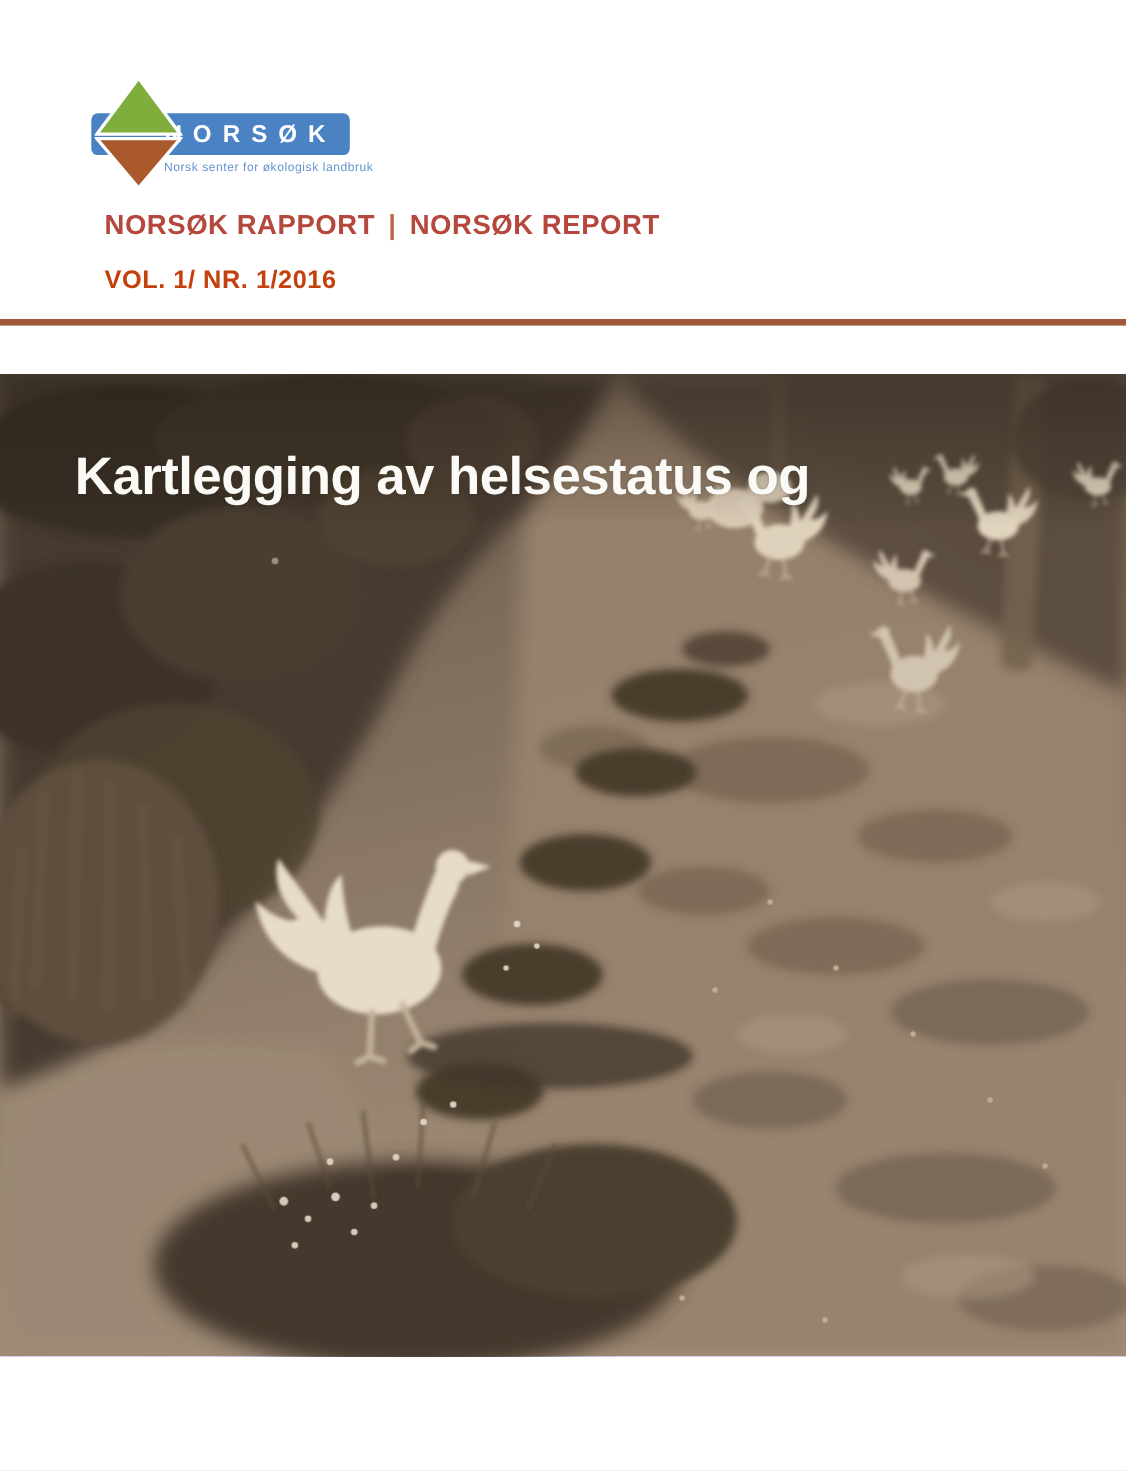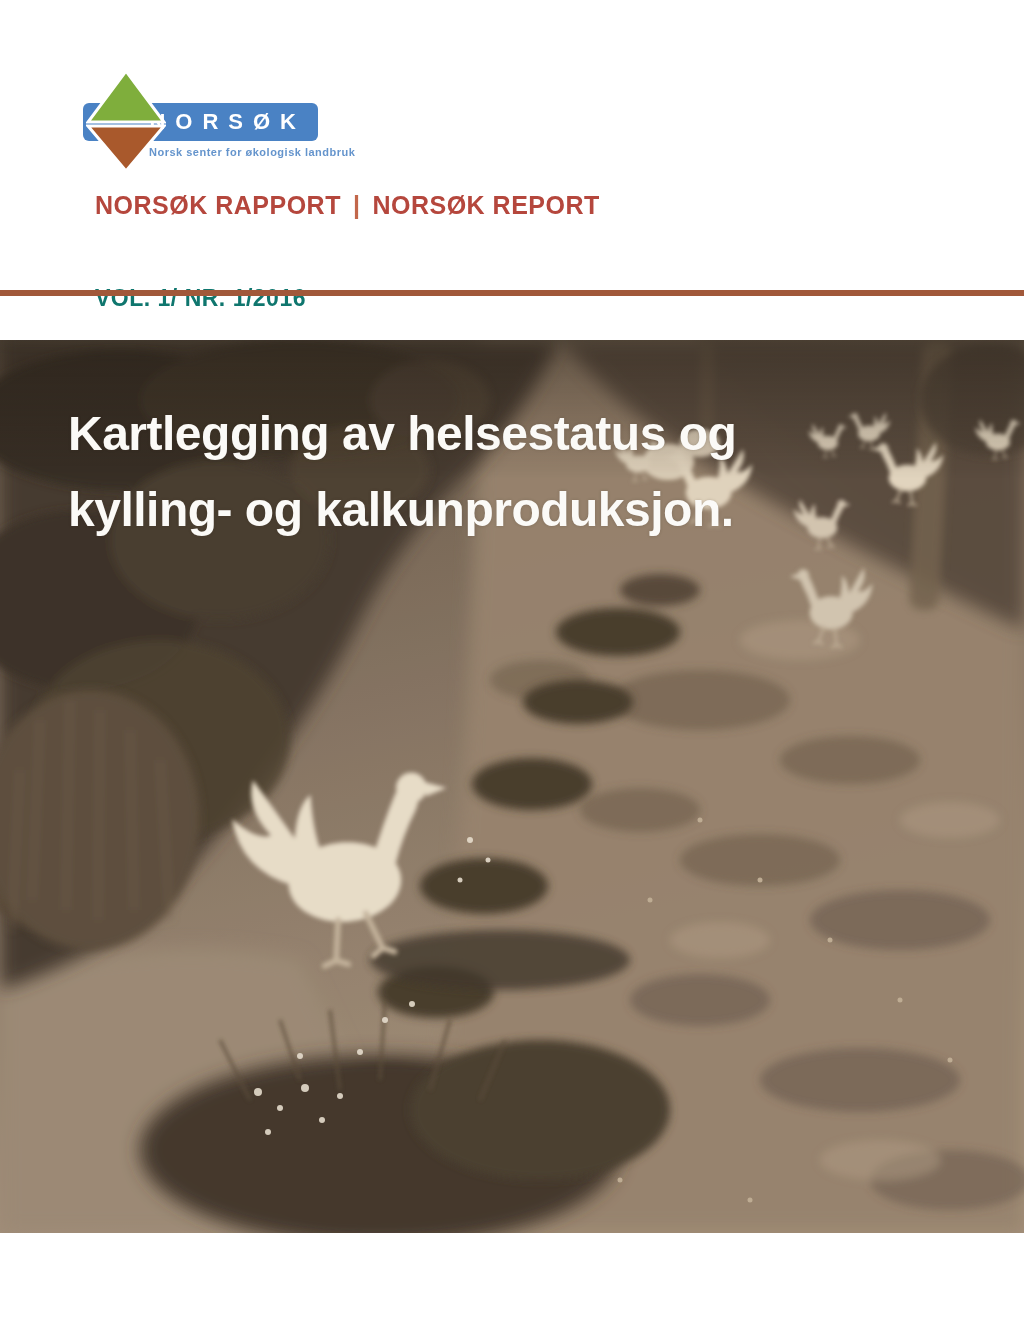--- a/index.html
+++ b/index.html
@@ -18,21 +18,21 @@
     display:flex;align-items:center;justify-content:flex-end;
     padding-right:12px;box-sizing:border-box;
   }
   .logo-wordmark{
     color:#ffffff;font-weight:bold;font-size:22px;
     letter-spacing:10px;line-height:1;
   }
   .logo-diamond{position:absolute;left:3px;top:0;width:80px;height:102px;}
   .logo-tagline{
     position:absolute;left:66px;top:76px;width:260px;
-    font-size:11px;letter-spacing:0.5px;font-weight:bold;opacity:0.85;
+    font-size:11px;letter-spacing:0.5px;font-weight:normal;opacity:0.85;
   }
   
   .series-heading{
     position:absolute;left:95px;top:191px;
     font-size:25px;font-weight:bold;letter-spacing:0.5px;
     white-space:nowrap;
     text-align:right;
   }
   .series-heading .sep{padding:0 12px;font-weight:bold;}
   .volume-line{
@@ -69,21 +69,21 @@
       <polygon points="40,1 78,52 2,52" fill="#7fae3c" stroke="#ffffff" stroke-width="3"></polygon>
       <polygon points="2,56 78,56 40,101" fill="#a9592c" stroke="#ffffff" stroke-width="3"></polygon>
     </svg>
     <div class="logo-tagline" style="color: rgb(74, 130, 196);">Norsk senter for økologisk landbruk</div>
   </div>
 
   <div class="series-heading">
     <span style="color: rgb(181, 71, 61);">NORSØK RAPPORT</span><span class="sep" style="color: rgb(194, 103, 75);">|</span><span style="color: rgb(181, 71, 61);">NORSØK REPORT</span>
   </div>
 
-  <div class="volume-line" style="color: #0f766e; margin-top: 44px;">VOL. 1/ NR. 1/2016</div>
+  <div class="volume-line" style="color: #c2410c;">VOL. 1/ NR. 1/2016</div>
 
   <div class="accent-rule" style="background-color: rgb(161, 88, 58);"></div>
 
   <div class="cover-photo" aria-label="Sepia photograph of white free-range chickens on a grassy farm track beside a dark hedge">
 
     <svg class="scene" viewBox="0 0 1024 893" preserveAspectRatio="none">
       <defs>
         <linearGradient id="gBase" x1="0" y1="0" x2="0.25" y2="1">
           <stop offset="0" stop-color="#675949"></stop>
           <stop offset="0.45" stop-color="#857463"></stop>
@@ -220,17 +220,16 @@
         <use href="#chicken" transform="translate(222,392) scale(2.35) rotate(-4 50 60)" fill="#f0e6d2"></use>
       </g>
 
       <rect x="0" y="0" width="1024" height="140" fill="url(#gTop)"></rect>
 
       <rect x="0" y="0" width="1024" height="893" fill="#7a6450" opacity="0.08"></rect>
     </svg>
 
     <div class="cover-title" style="color: rgb(251, 250, 247);">
       <span>Kartlegging av helsestatus og</span>
-      <span>kylling- og kalkunproduksjon.</span>
     </div>
   </div>
 
 </div>
 
 </body></html>

